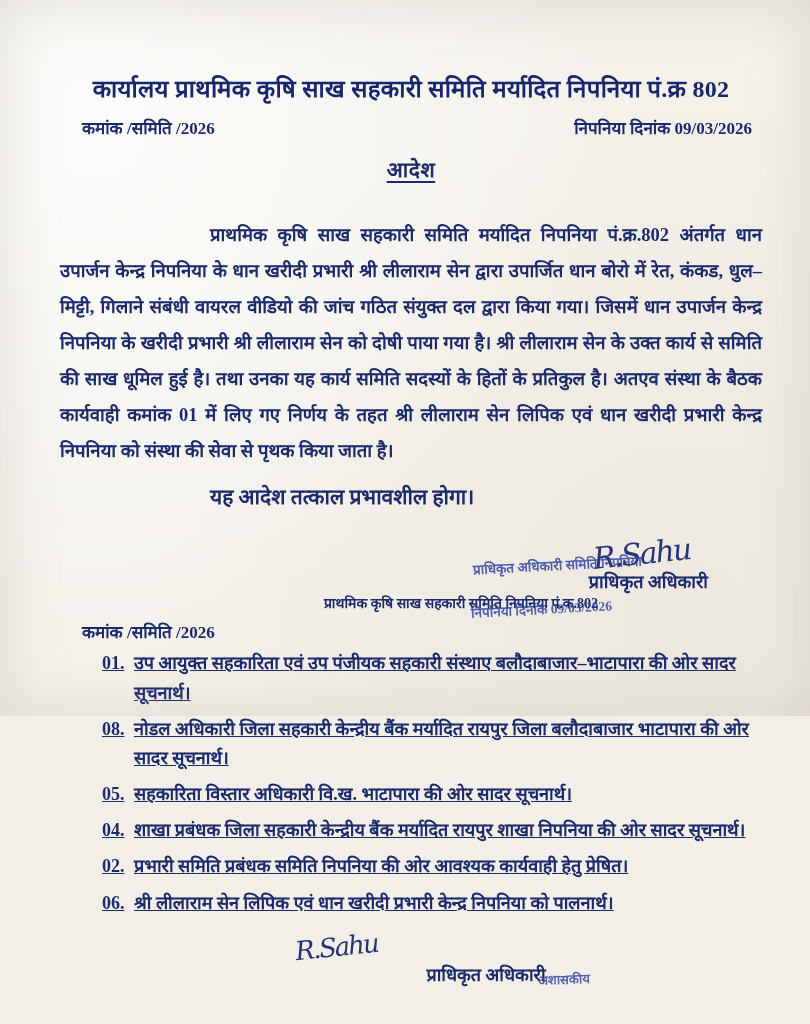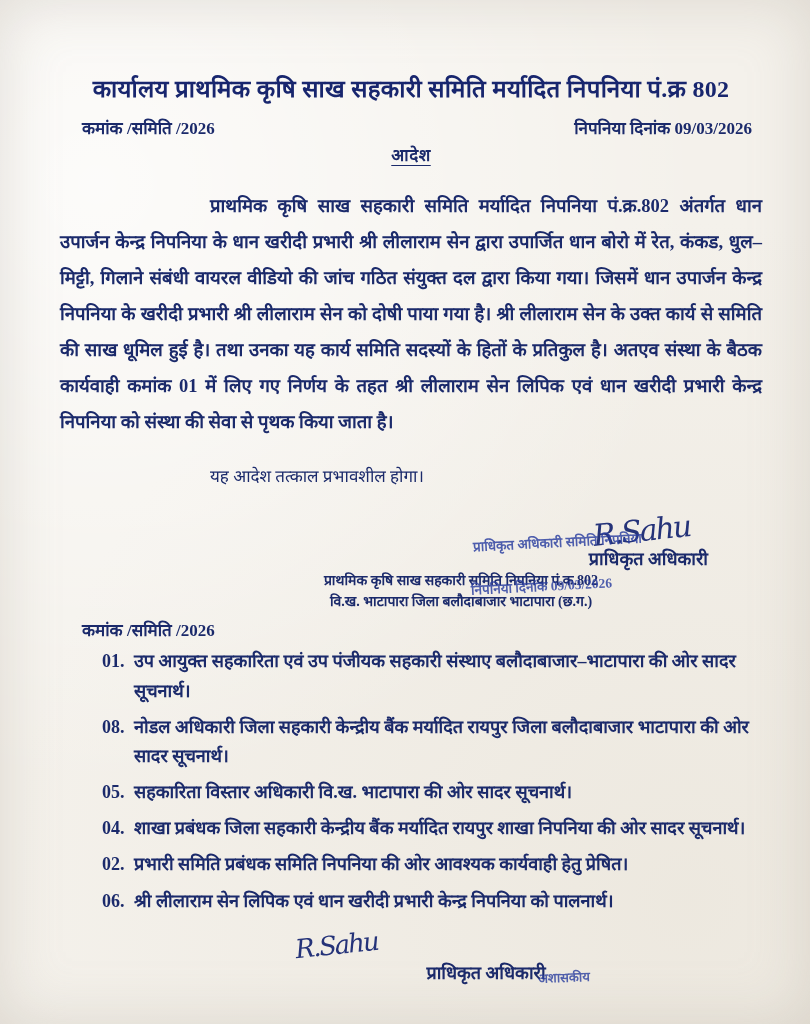--- a/index.html
+++ b/index.html
@@ -10,21 +10,21 @@
     width: 810px;
     height: 1024px;
     background: #f2efe9;
     font-family: "Liberation Serif", serif;
     color: #1b2a6b;
     overflow: hidden;
   }
   .page {
     position: relative;
     width: 810px;
-    height: 1024px;
+    height: 716px;
     background: #f4f1eb;
     background-image:
       radial-gradient(circle at 12% 18%, rgba(255,255,255,0.75), rgba(255,255,255,0) 55%),
       radial-gradient(circle at 85% 88%, rgba(235,230,220,0.8), rgba(255,255,255,0) 60%);
     box-sizing: border-box;
     padding: 60px 48px 10px 60px;
   }
   .doc-title {
     text-align: center;
     font-size: 24px;
@@ -40,43 +40,43 @@
     align-items: flex-start;
     margin-top: 12px;
     font-size: 17px;
     font-weight: 700;
   }
   .row-between .left { padding-left: 22px; }
   .row-between .right { padding-right: 10px; }
 
   .order-heading {
     text-align: center;
-    font-size: 17px;
-    font-weight: 700;
-    margin-top: 4px;
+    font-size: 21px;
+    font-weight: 700;
+    margin-top: 16px;
     letter-spacing: 0.5px;
     text-decoration: underline;
     text-underline-offset: 4px;
   }
   .body-text {
-    margin-top: 22px;
+    margin-top: 34px;
     font-size: 18.5px;
     line-height: 1.95;
     text-align: justify;
     text-justify: inter-word;
     font-weight: 600;
   }
   .body-text .indent {
     display: inline-block;
     width: 150px;
   }
   .effective-line {
-    margin-top: 24px;
-    font-size: 17px;
-    font-weight: 400;
+    margin-top: 13px;
+    font-size: 21px;
+    font-weight: 700;
     padding-left: 150px;
   }
   .sign-block {
     margin-top: 26px;
     text-align: right;
     padding-right: 20px;
     position: relative;
   }
   .signature {
     font-family: "DejaVu Serif", serif;
@@ -135,20 +135,21 @@
     margin: 6px 0 0 0;
     padding: 0 10px 0 42px;
   }
   ol.copies li {
     font-size: 18px;
     font-weight: 600;
     line-height: 1.62;
     margin-bottom: 7px;
     display: flex;
     gap: 2px;
+    text-decoration: underline;
   }
   ol.copies li .num {
     min-width: 30px;
     flex: 0 0 auto;
   }
   ol.copies li .txt {
     flex: 1 1 auto;
   }
   .footer-sign {
     margin-top: 14px;
@@ -196,21 +197,20 @@
   <div class="order-heading">आदेश</div>
 
   <div class="body-text"><span class="indent"></span><span>प्राथमिक  कृषि  साख  सहकारी  समिति  मर्यादित  निपनिया पं.क्र.802 अंतर्गत धान उपार्जन केन्द्र निपनिया के धान खरीदी प्रभारी श्री लीलाराम सेन द्वारा उपार्जित धान बोरो में रेत, कंकड, धुल–मिट्टी, गिलाने संबंधी वायरल वीडियो की जांच गठित संयुक्त दल द्वारा किया गया। जिसमें धान उपार्जन केन्द्र निपनिया के खरीदी प्रभारी श्री लीलाराम सेन को दोषी पाया गया है। श्री लीलाराम सेन के उक्त कार्य से समिति की साख धूमिल हुई है। तथा उनका यह कार्य समिति सदस्यों के हितों के प्रतिकुल है। अतएव संस्था के बैठक कार्यवाही कमांक 01 में लिए गए निर्णय के तहत श्री लीलाराम सेन लिपिक एवं धान खरीदी प्रभारी केन्द्र निपनिया को संस्था  की सेवा से पृथक किया जाता है।</span></div>
 
   <div class="effective-line">यह आदेश तत्काल प्रभावशील होगा।</div>
 
   <div class="sign-block">
     <div class="signature">R.Sahu</div>
     <div class="sign-title">प्राधिकृत अधिकारी</div>
     <div class="sign-org">प्राथमिक कृषि साख सहकारी समिति निपनिया पं.क.802</div>
-    <div class="sign-org">वि.ख. भाटापारा जिला बलौदाबाजार  भाटापारा (छ.ग.)</div>
     <div class="stamp stamp-1">प्राधिकृत अधिकारी
 समिति निपनिया</div>
     <div class="stamp stamp-2">निपनिया दिनांक  09/03/2026</div>
   </div>
 
   <div class="copy-row">
     <div class="left">कमांक /समिति /2026</div>
     <div class="right" style="visibility:hidden">निपनिया दिनांक  09/03/2026</div>
   </div>
 

